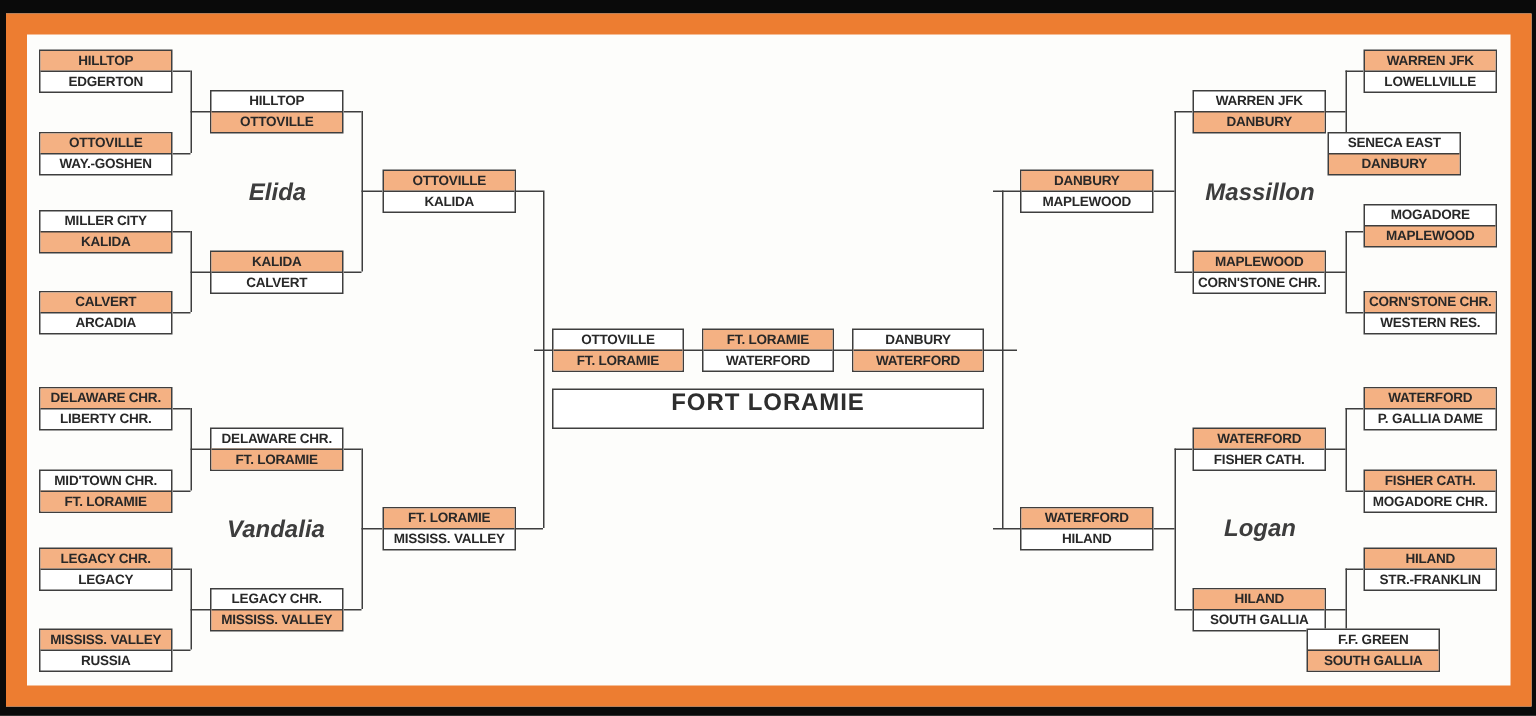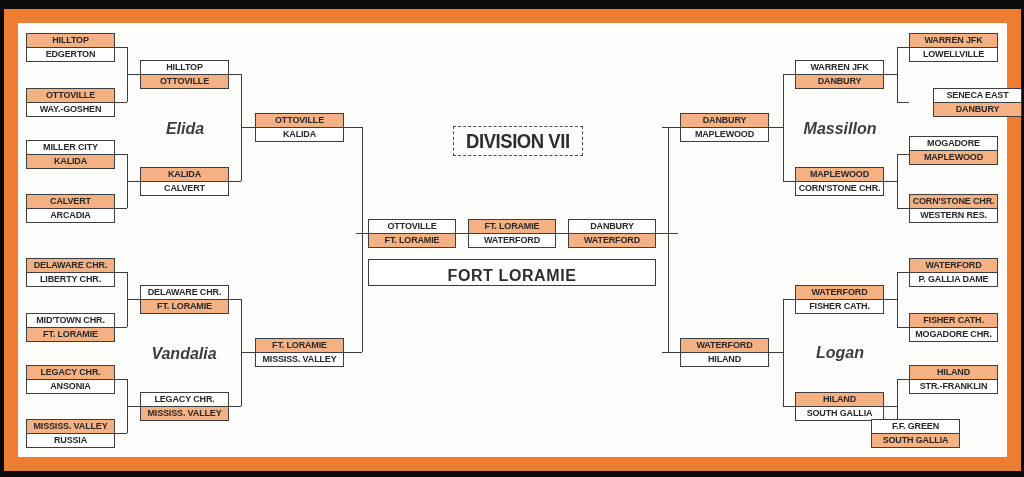--- a/index.html
+++ b/index.html
@@ -16,33 +16,30 @@
   .r.hl{background:var(--highlight,#F4B183);}
   .lh{position:absolute;height:0;border-top:1px solid var(--line,#3e3e3e);z-index:1;}
   .lv{position:absolute;width:0;border-left:1px solid var(--line,#3e3e3e);z-index:1;}
   .site{position:absolute;width:90px;text-align:center;font-size:16px;font-style:italic;
         font-weight:700;color:#3d3d3d;z-index:2;}
   .title{position:absolute;left:453px;top:126px;width:130px;height:30px;box-sizing:border-box;
          border:1px dashed #4a4a4a;display:flex;align-items:center;justify-content:center;z-index:2;}
   .title span{font-size:21px;font-weight:700;color:#2e2e2e;transform:scaleX(0.88);
          white-space:nowrap;letter-spacing:-0.5px;}
   .champ{position:absolute;left:368px;top:259px;width:288px;height:27px;box-sizing:border-box;
-         border:1px solid var(--line,#3e3e3e);background:#fff;display:flex;align-items:flex-end;
+         border:1px solid var(--line,#3e3e3e);background:#fff;display:flex;align-items:flex-start;
          justify-content:center;font-size:16px;font-weight:700;color:#2e2e2e;
          letter-spacing:0.6px;z-index:2;}
 </style>
 </head>
 <body>
 
 <div class="stage">
   <div class="page"></div>
 
-  <div class="title">
-    <span>DIVISION VII</span>
-  </div>
   <div class="champ">
     <span>FORT LORAMIE</span>
   </div>
 
   <div class="site" style="left:140px;top:120px">Elida</div>
   <div class="site" style="left:139px;top:345px">Vandalia</div>
   <div class="site" style="left:795px;top:120px">Massillon</div>
   <div class="site" style="left:795px;top:344px">Logan</div>
 
   <div class="lh" style="left:115px;top:47px;width:12px"></div>
@@ -121,21 +118,21 @@
   <div class="m" style="left:26px;top:258px">
     <div class="r hl">DELAWARE CHR.</div>
     <div class="r">LIBERTY CHR.</div>
   </div>
   <div class="m" style="left:26px;top:313px">
     <div class="r">MID'TOWN CHR.</div>
     <div class="r hl">FT. LORAMIE</div>
   </div>
   <div class="m" style="left:26px;top:365px">
     <div class="r hl">LEGACY CHR.</div>
-    <div class="r">ANSONIA</div>
+    <div class="r">LEGACY</div>
   </div>
   <div class="m" style="left:26px;top:419px">
     <div class="r hl">MISSISS. VALLEY</div>
     <div class="r">RUSSIA</div>
   </div>
 
   <div class="m" style="left:140px;top:60px">
     <div class="r">HILLTOP</div>
     <div class="r hl">OTTOVILLE</div>
   </div>
@@ -197,21 +194,21 @@
   </div>
   <div class="m" style="left:795px;top:392px">
     <div class="r hl">HILAND</div>
     <div class="r">SOUTH GALLIA</div>
   </div>
 
   <div class="m" style="left:909px;top:33px">
     <div class="r hl">WARREN JFK</div>
     <div class="r">LOWELLVILLE</div>
   </div>
-  <div class="m" style="left:933px;top:88px">
+  <div class="m" style="left:885px;top:88px">
     <div class="r">SENECA EAST</div>
     <div class="r hl">DANBURY</div>
   </div>
   <div class="m" style="left:909px;top:136px">
     <div class="r">MOGADORE</div>
     <div class="r hl">MAPLEWOOD</div>
   </div>
   <div class="m" style="left:909px;top:194px">
     <div class="r hl">CORN'STONE CHR.</div>
     <div class="r">WESTERN RES.</div>

